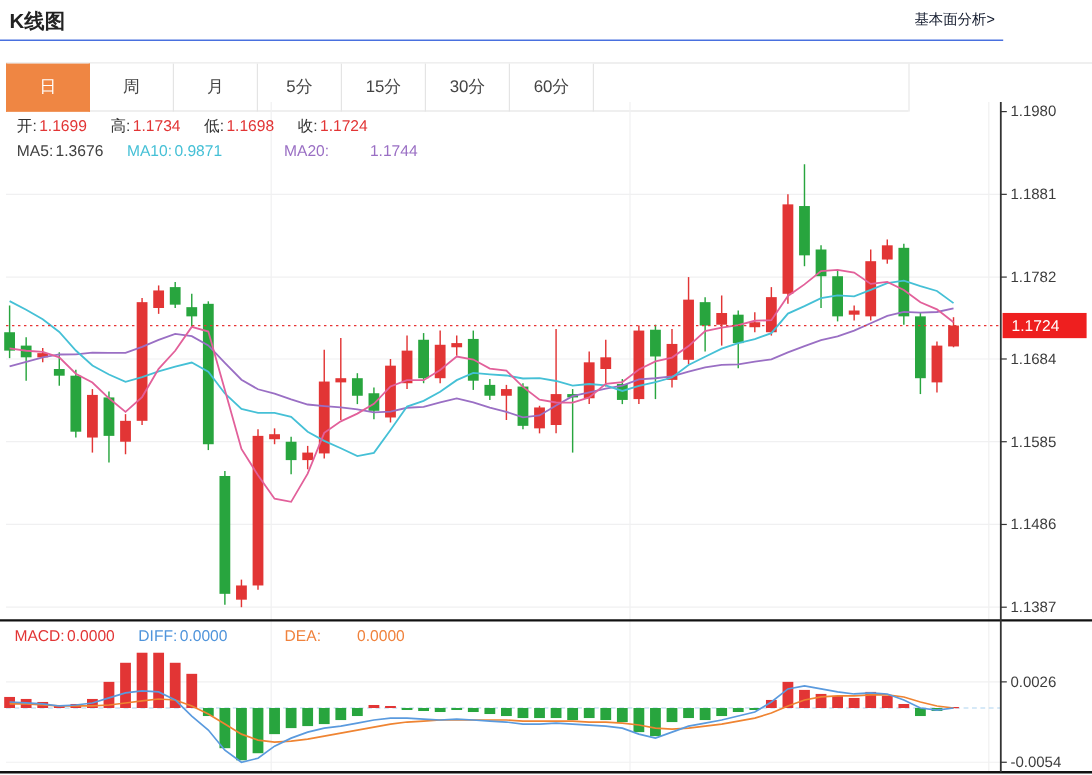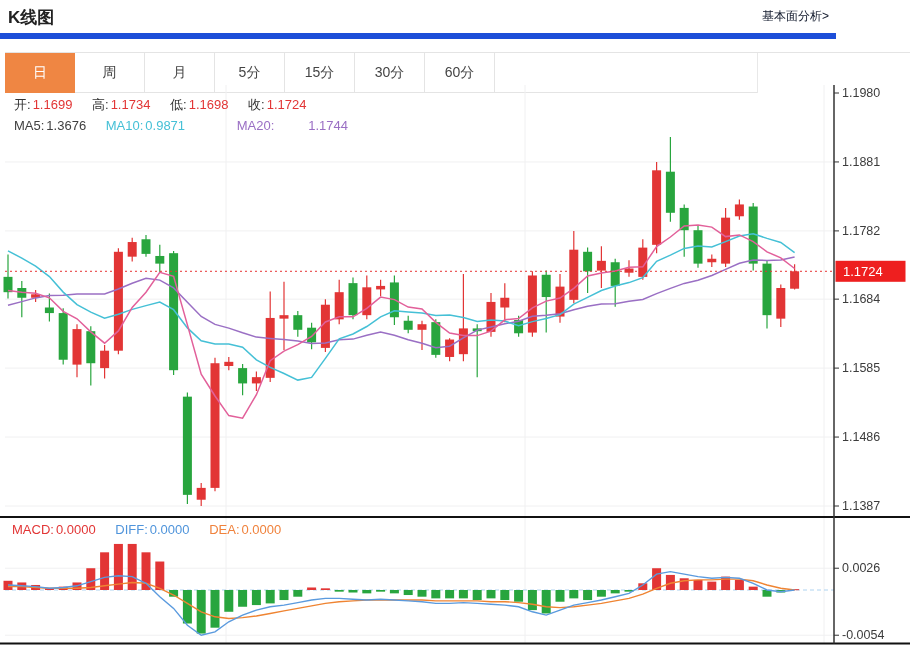--- a/index.html
+++ b/index.html
@@ -1,37 +1,37 @@
 <!DOCTYPE html>
 <html><head>
 <meta charset="utf-8">
 <style>
   html,body{margin:0;padding:0;background:#fff;}
   body{width:910px;height:646px;overflow:hidden;font-family:"Liberation Sans","DejaVu Sans",sans-serif;position:relative;}
-  .header{position:absolute;top:0;left:0;width:836px;height:33px;border-bottom:6px solid #1d4ed8;}
+  .header{position:absolute;top:0;left:0;width:836px;height:33px;border-bottom:1px solid #1d4ed8;}
   .title{position:absolute;left:8px;top:6px;font-size:17px;font-weight:bold;color:#222;}
   .hlink{position:absolute;right:7px;top:8px;font-size:12px;color:#0f172a;text-decoration:none;cursor:pointer;margin-left:25px;}
   .tabs{position:absolute;top:52px;left:5px;width:905px;height:40px;display:flex;box-sizing:border-box;border-top:1px solid #e4e4e4;}
   .tab{width:70px;height:40px;display:flex;align-items:center;justify-content:center;font-size:14px;color:#444;
        border-right:1px solid #e4e4e4;border-bottom:1px solid #e4e4e4;box-sizing:border-box;cursor:pointer;background:#fff;}
   .tab:first-child{border-left:1px solid #e4e4e4;}
   .tab.active{background:#ef8643;color:#fff;border-color:#ef8643;}
   .tabfill{flex:0 0 262px;height:40px;border-bottom:1px solid #e4e4e4;box-sizing:border-box;}
   .tabfill2{flex:1;height:40px;border-left:1px solid #e8e8e8;box-sizing:border-box;}
   .chart{position:absolute;top:85px;left:0;width:724px;height:561px;}
   .chart svg{position:absolute;top:0;left:0;overflow:visible;}
   .inforow{position:absolute;font-size:13px;white-space:nowrap;z-index:3;letter-spacing:0;}
   .row-ohlc{left:14px;top:11px;}
   .row-ma{left:14px;top:33px;}
   .row-macd{left:12px;top:437px;}
   .inforow .lbl{color:#333;}
   .inforow span{margin-right:2px;}
   .inforow .gap{display:inline-block;width:12px;}
   .v-red{color:#e23535;} .v-pink{color:#404040;} .v-cyan{color:#45c0d6;} .v-purple{color:#9a6fc4;padding-left:32px;}
-  .v-blue{color:#4f94db;} .v-orange{color:#f0823c;}
+  .v-blue{color:#4f94db;} .v-orange{color:#f0823c;margin-left:28px;}
 </style>
 </head>
 <body>
 
 <div class="header">
   <div class="title">K线图</div>
   <a class="hlink">基本面分析&gt;</a>
 </div>
 
 <div class="tabs" id="tabbar">

